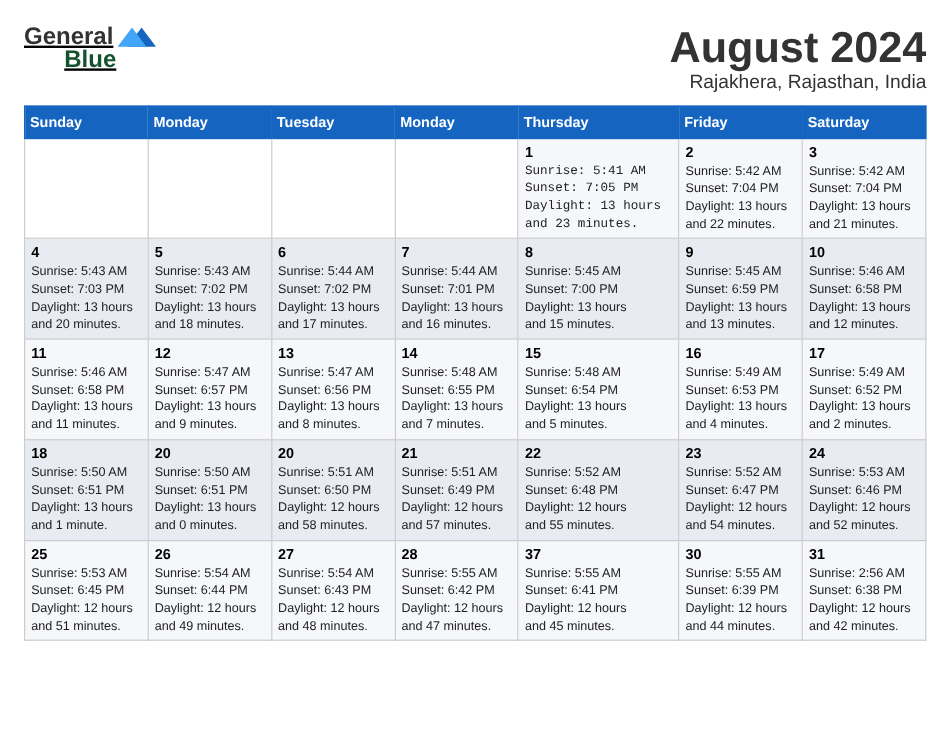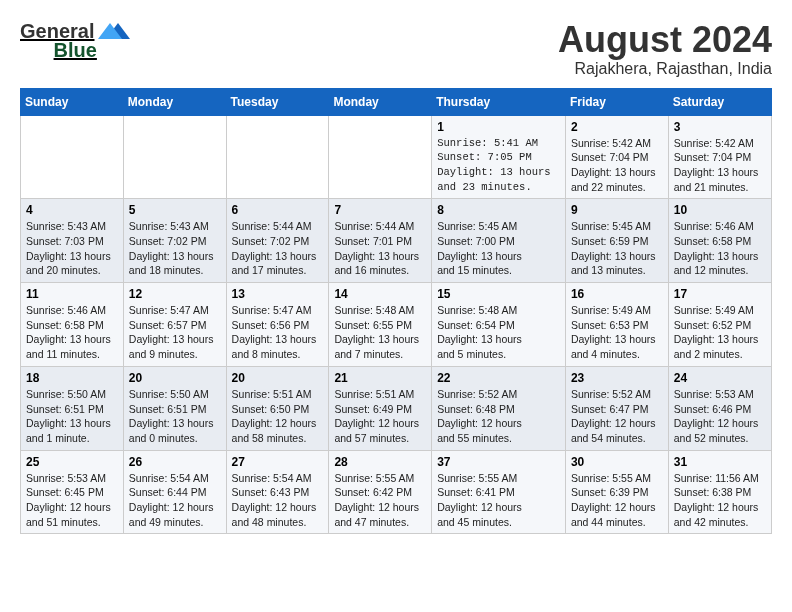--- a/index.html
+++ b/index.html
@@ -328,20 +328,20 @@
         </td>
         <td>
           <span class="day-num">30</span>
           <div class="day-info" style="white-space: pre-line;">Sunrise: 5:55 AM
 Sunset: 6:39 PM
 Daylight: 12 hours
 and 44 minutes.</div>
         </td>
         <td>
           <span class="day-num">31</span>
-          <div class="day-info" style="white-space: pre-line;">Sunrise: 11:56 AM
+          <div class="day-info" style="white-space: pre-line;">Sunrise: 2:56 AM
 Sunset: 6:38 PM
 Daylight: 12 hours
 and 42 minutes.</div>
         </td>
       </tr>
     </tbody>
 </table>
 
 </body></html>

